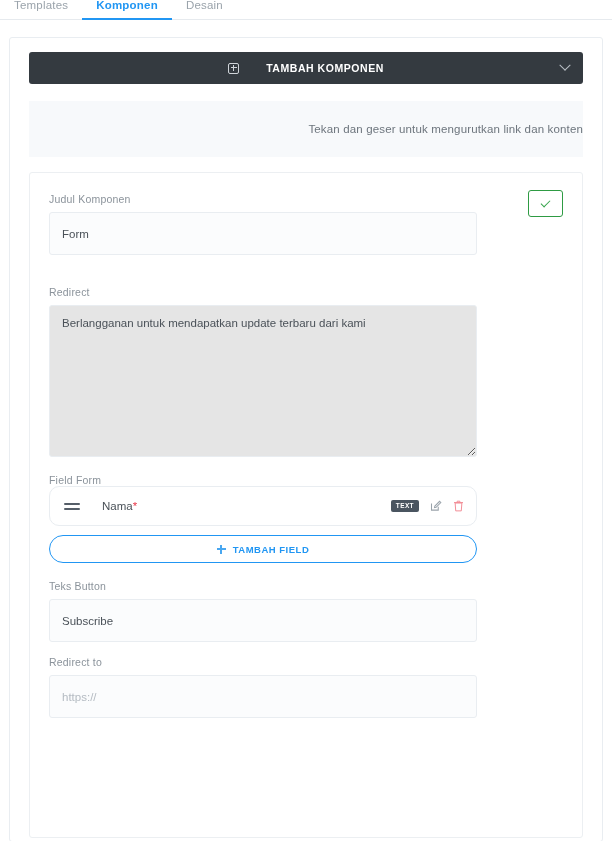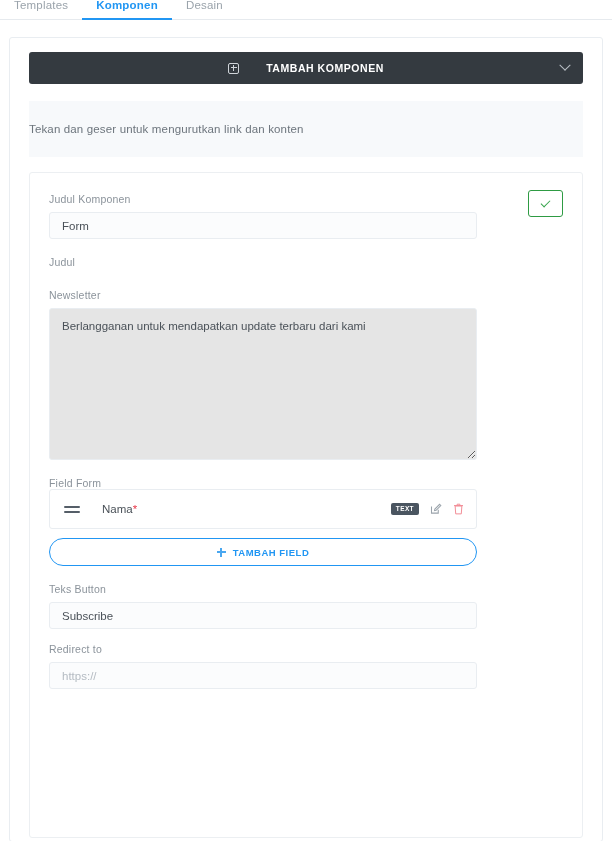--- a/index.html
+++ b/index.html
@@ -93,21 +93,21 @@
     transform: rotate(45deg) translate(-2px,-2px);
   }
 
   
   .hint-banner {
     margin-top: 17px;
     background: #f7f9fb;
     height: 56px;
     display: flex;
     align-items: center;
-    justify-content: flex-start;
+    justify-content: flex-end;
   }
   .hint-text {
     font-size: 11.5px;
     color: #6d757d;
     letter-spacing: .15px;
   }
 
   
   .inner-panel {
     margin-top: 15px;
@@ -123,21 +123,21 @@
     font-size: 10.5px;
     color: #8b939b;
     margin-bottom: 7px;
     letter-spacing: .2px;
   }
   .field-label.tight { margin-bottom: 0; }
 
   .text-input {
     display: block;
     width: 428px;
-    height: 27px;
+    height: 43px;
     border: 1px solid #e9edf1;
     border-radius: 3px;
     background: #fbfcfd;
     font-family: "Liberation Sans", sans-serif;
     font-size: 11.5px;
     color: #4a5158;
     padding: 10px 12px;
     outline: none;
   }
   .text-input::placeholder { color: #b4bbc2; }
@@ -182,21 +182,21 @@
     border-bottom: 1.6px solid #36a34b;
     transform: rotate(-45deg);
     margin-top: -3px;
   }
 
   
   .fieldrow {
     width: 428px;
     height: 40px;
     border: 1px solid #e9edf1;
-    border-radius: 3px;
+    border-radius: 10px;
     background: #ffffff;
     display: flex;
     align-items: center;
     padding: 0 12px 0 14px;
     margin-bottom: 9px;
   }
   .drag-handle {
     width: 16px;
     display: flex;
     flex-direction: column;
@@ -295,25 +295,24 @@
 
     <div class="save-btn">
       <span class="check-mark"></span>
     </div>
 
     <div class="field-label">Judul Komponen</div>
     <input class="text-input" type="text" value="Form" style="">
 
     <div class="spacer-17"></div>
 
-    <div class="field-label">Judul</div>
 
     <div class="spacer-14"></div>
 
-    <div class="field-label">Newsletter</div>
+    <div class="field-label">Redirect</div>
     <textarea class="textarea" style="">Berlangganan untuk mendapatkan update terbaru dari kami</textarea>
 
     <div class="spacer-17"></div>
 
     <div class="field-label tight">Field Form</div>
 
     <div class="fieldrow">
       <span class="drag-handle">
           <span></span>
           <span></span>

